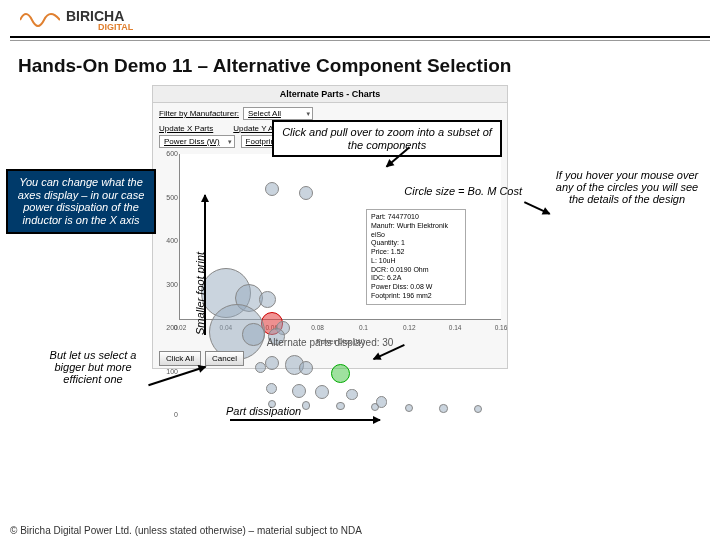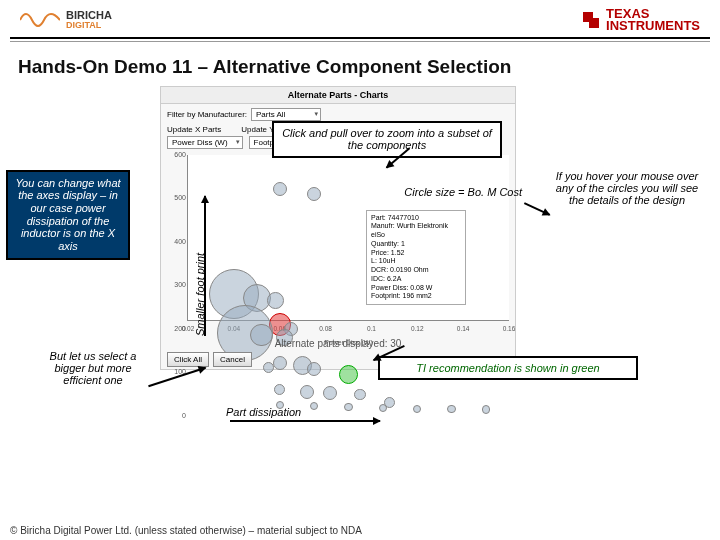--- a/index.html
+++ b/index.html
@@ -1,37 +1,37 @@
 <!DOCTYPE html>
 <html><head>
 <meta charset="utf-8">
 <style>
   * { box-sizing: border-box; margin: 0; padding: 0; }
   body { width: 720px; height: 540px; font-family: Arial, sans-serif; background: #fff; position: relative; overflow: hidden; }
   
   .header { display: flex; justify-content: space-between; align-items: center; padding: 8px 20px 4px; }
   .biricha-logo { display: flex; align-items: center; gap: 6px; }
   .biricha-wave { width: 40px; height: 24px; }
-  .biricha-text { font-size: 11px; font-weight: bold; line-height: 1; }
+  .biricha-text { font-size: 14px; font-weight: bold; line-height: 1; }
   .biricha-line1 { color: #333; }
-  .biricha-line2 { color: #e08030; font-size: 9px; }
+  .biricha-line2 { color: #e08030; font-size: 9px; margin-left: 32px; }
   .ti-logo { display: flex; align-items: center; gap: 4px; }
   .ti-chip { width: 22px; height: 22px; }
   .ti-text { font-size: 13px; font-weight: bold; color: #b40000; line-height: 0.95; }
   
   .hr { height: 2px; background: #000; margin: 0 10px 2px; }
   .hr2 { height: 1px; background: #999; margin: 0 10px 10px; }
   
   .title { font-size: 19px; font-weight: bold; padding: 4px 18px 8px; color: #111; }
   
   .content { position: relative; width: 100%; height: 410px; }
   
-  .chart-panel { position: absolute; left: 160px; top: 0; width: 356px; height: 284px; background: #f7f7f7; border: 1px solid #ccc; }
+  .chart-panel { position: absolute; left: 152px; top: 0; width: 356px; height: 284px; background: #f7f7f7; border: 1px solid #ccc; }
   .chart-title { text-align: center; font-size: 9px; font-weight: bold; padding: 3px 0; background: #eee; border-bottom: 1px solid #ccc; }
-  .chart-controls { padding: 4px 6px; font-size: 8px; }
+  .chart-controls { padding: 4px 6px; font-size: 8px; text-decoration: underline; }
   .chart-row1 { display: flex; align-items: center; gap: 4px; margin-bottom: 4px; }
   .chart-row2 { display: flex; gap: 20px; margin-bottom: 2px; }
   .chart-row3 { display: flex; gap: 6px; }
   .select-box { border: 1px solid #999; background: #fff; padding: 1px 14px 1px 4px; font-size: 8px; position: relative; display: inline-flex; align-items: center; }
   .select-box::after { content: "▾"; position: absolute; right: 2px; font-size: 7px; color: #555; }
   .plot-area { position: absolute; left: 26px; top: 68px; right: 6px; bottom: 48px; background: #fff; border-left: 1px solid #888; border-bottom: 1px solid #888; }
   .footer-row { position: absolute; bottom: 20px; left: 0; right: 0; text-align: center; font-size: 10px; color: #555; }
   .btn-row { position: absolute; bottom: 2px; left: 6px; display: flex; gap: 4px; }
   .ui-btn { border: 1px solid #888; background: linear-gradient(#fff,#ddd); font-size: 8px; padding: 2px 6px; }
   
@@ -65,43 +65,34 @@
 <div class="header">
   <div class="biricha-logo">
     <svg class="biricha-wave" viewBox="0 0 40 24">
         <path d="M0 12 Q6 0 12 12 T24 12 T40 12" stroke="#e08030" stroke-width="2" fill="none"></path>
       </svg>
     <div>
       <div class="biricha-text biricha-line1">BIRICHA</div>
       <div class="biricha-text biricha-line2">DIGITAL</div>
     </div>
   </div>
-  <div class="ti-logo">
-    <svg class="ti-chip" viewBox="0 0 22 22">
-        <path d="M3 3 h10 v6 h6 v10 h-10 v-6 h-6 z" fill="#b40000"></path>
-      </svg>
-    <div class="ti-text">
-      <div>TEXAS</div>
-      <div>INSTRUMENTS</div>
-    </div>
-  </div>
 </div>
 <div class="hr"></div>
 <div class="hr2"></div>
 
 <div class="title">Hands-On Demo 11 – Alternative Component Selection</div>
 
 <div class="content">
 
   <div class="chart-panel">
     <div class="chart-title">Alternate Parts - Charts</div>
     <div class="chart-controls">
       <div class="chart-row1">
         <span>Filter by Manufacturer:</span>
-        <span class="select-box" style="min-width:70px">Parts All</span>
+        <span class="select-box" style="min-width:70px">Select All</span>
       </div>
       <div class="chart-row2">
         <span>Update X Parts</span>
         <span>Update Y Axis</span>
       </div>
       <div class="chart-row3">
         <span class="select-box" style="min-width:72px">Power Diss (W)</span>
         <span class="select-box" style="min-width:78px">Footprint (mm2)</span>
         <span class="select-box" style="min-width:50px">Price ($)</span>
       </div>
@@ -152,25 +143,24 @@
         <div class="circle" style="left: 196.171px; top: 242.35px; width: 11.2px; height: 11.2px;"></div>
       </div>
     <div class="footer-row">Alternate parts displayed:     30</div>
     <div class="btn-row">
       <button class="ui-btn">Click All</button>
       <button class="ui-btn">Cancel</button>
     </div>
   </div>
 
   <div class="callout-white" style="left:272px; top:35px; width:230px;">Click and  pull over to zoom into a subset of the components</div>
-  <div class="callout" style="left:6px; top:84px; width:124px;">You can change what the axes display – in our case power dissipation of the inductor is on the X axis</div>
+  <div class="callout" style="left:6px; top:84px; width:150px;">You can change what the axes display – in our case power dissipation of the inductor is on the X axis</div>
   <div class="label-plain" style="left:376px; top:100px; width:146px; text-align:right;">Circle size = Bo. M Cost</div>
   <div class="label-plain" style="left:46px; top:264px; width:94px;">But let us select a bigger but more efficient one</div>
   <div class="label-plain" style="left:552px; top:84px; width:150px;">If you hover your mouse over any of the circles you will see the details of the design</div>
-  <div class="callout-white" style="left:378px; top:270px; width:260px; color:#006600;">TI recommendation is shown in green</div>
 
   <div class="axis-label-v" style="left:194px; top:250px;">Smaller foot print</div>
   <div class="axis-label-h" style="left:226px; top:320px;">Part dissipation</div>
 
   <div class="arrow-v" style="left:204px; top:110px; height:140px;"></div>
   <div class="arrow" style="left:230px; top:334px; width:150px;"></div>
   <div class="arrow" style="left:147px; top:290px; width:60px; transform:rotate(-18deg);"></div>
   <div class="arrow" style="left:383px; top:71px; width:30px; transform:rotate(140deg);"></div>
   <div class="arrow" style="left:523px; top:122px; width:28px; transform:rotate(25deg);"></div>
   <div class="arrow" style="left:372px; top:266px; width:34px; transform:rotate(155deg);"></div>

